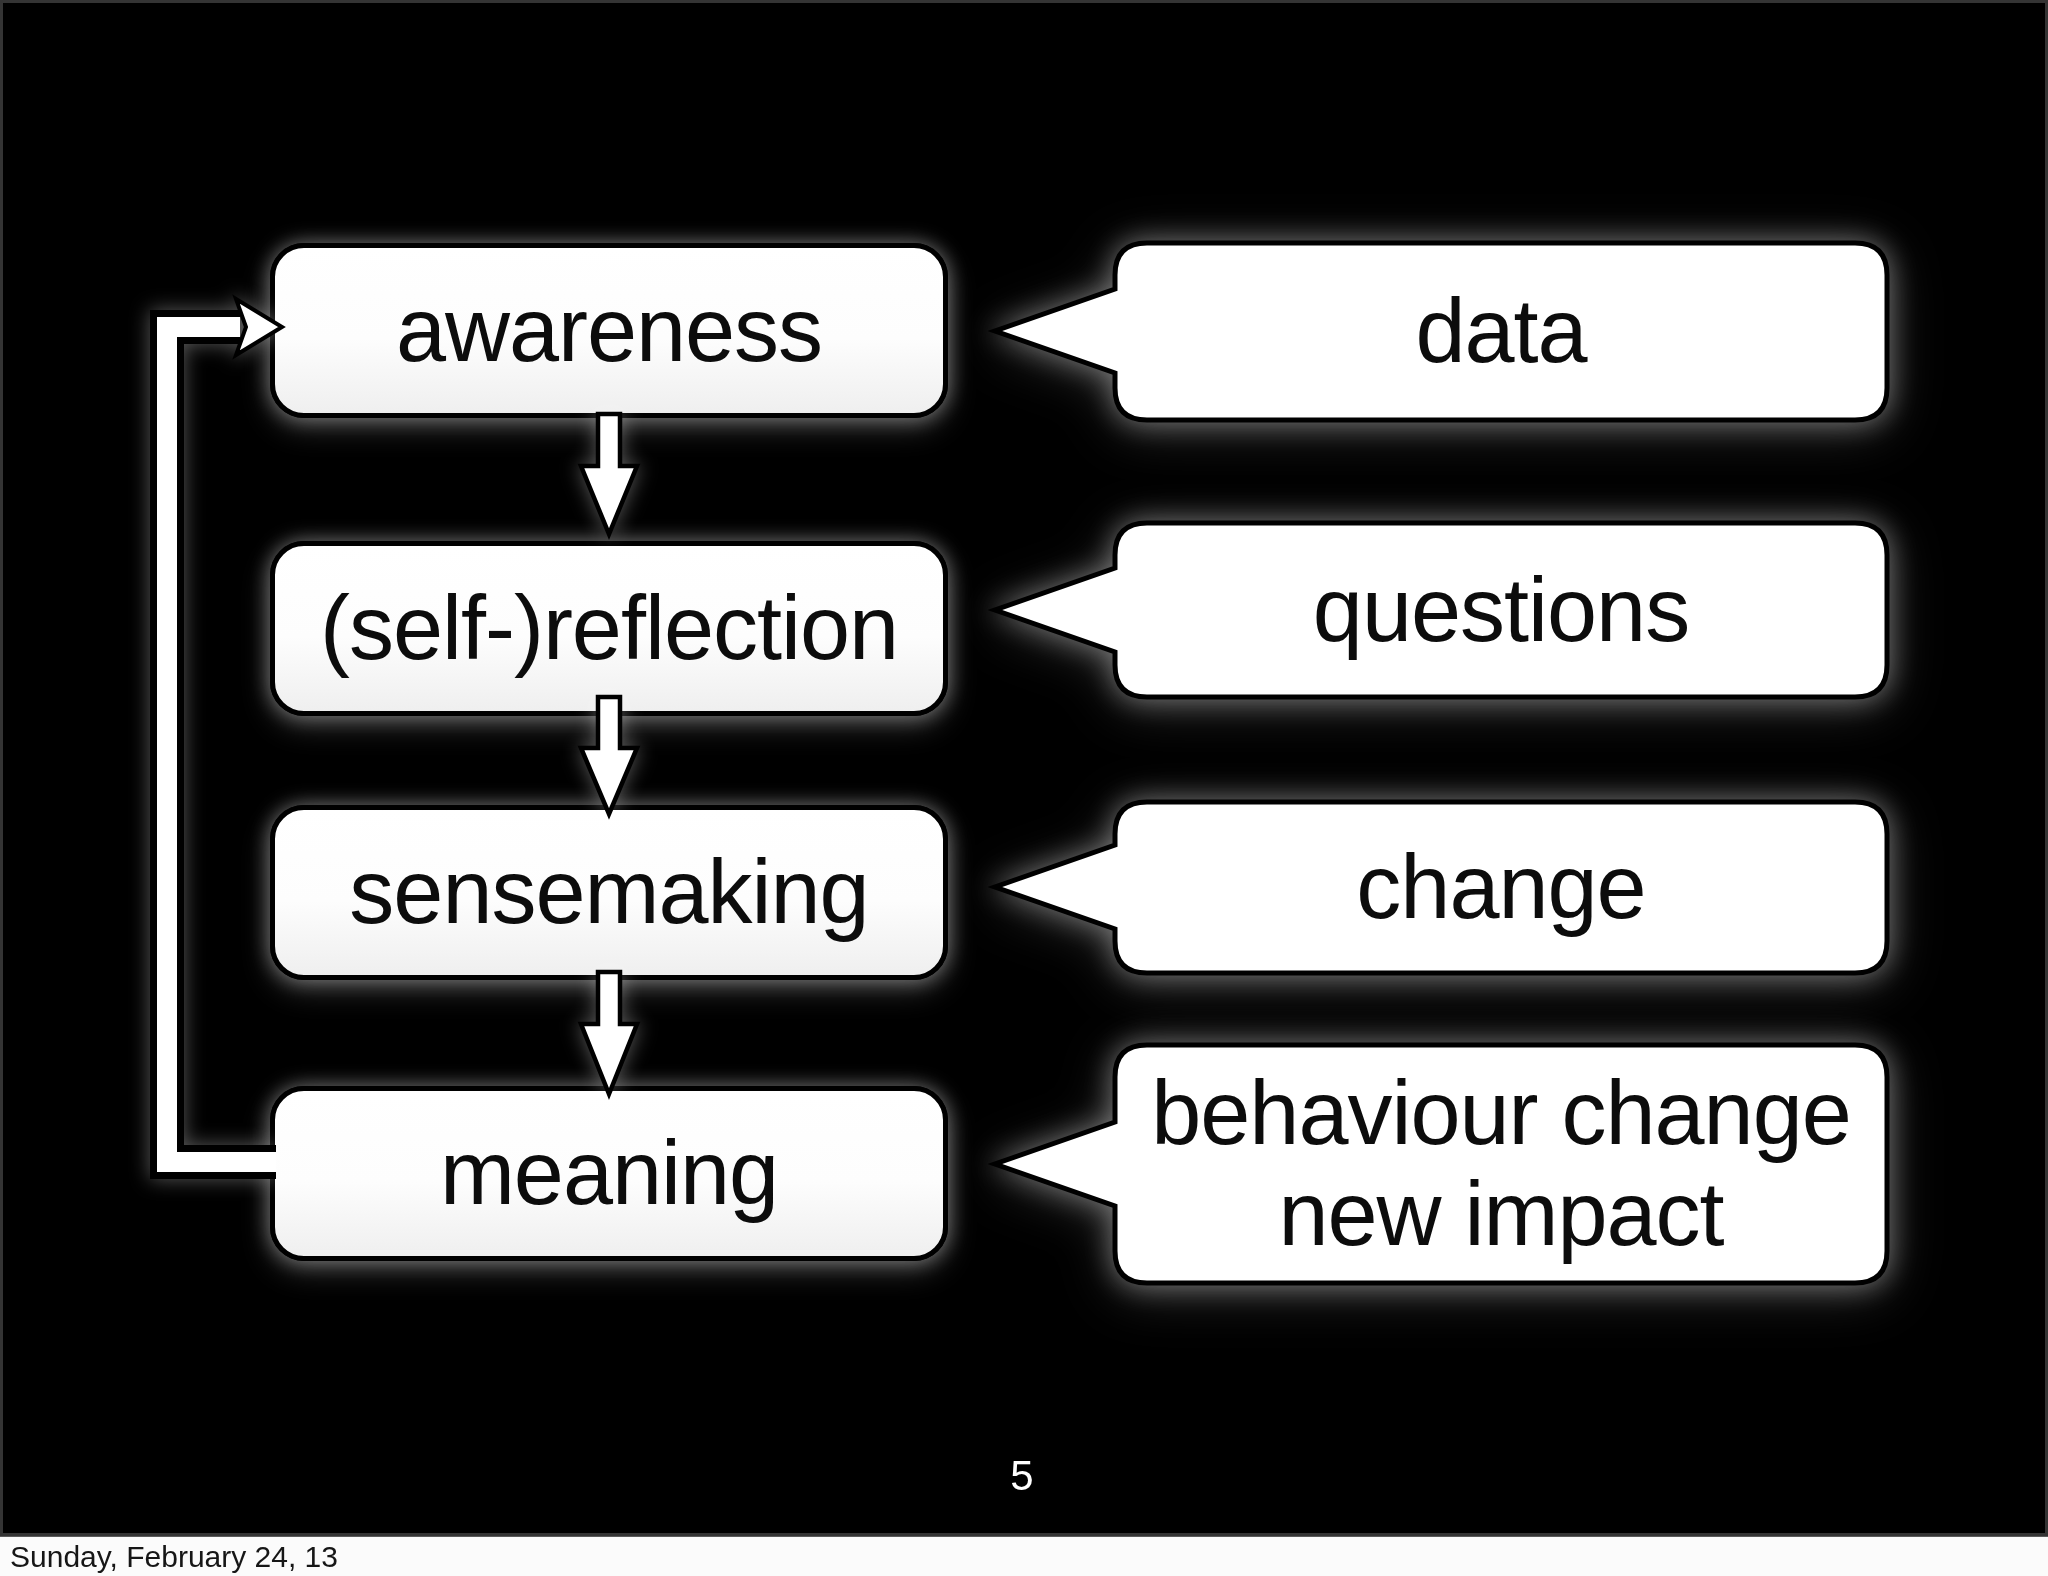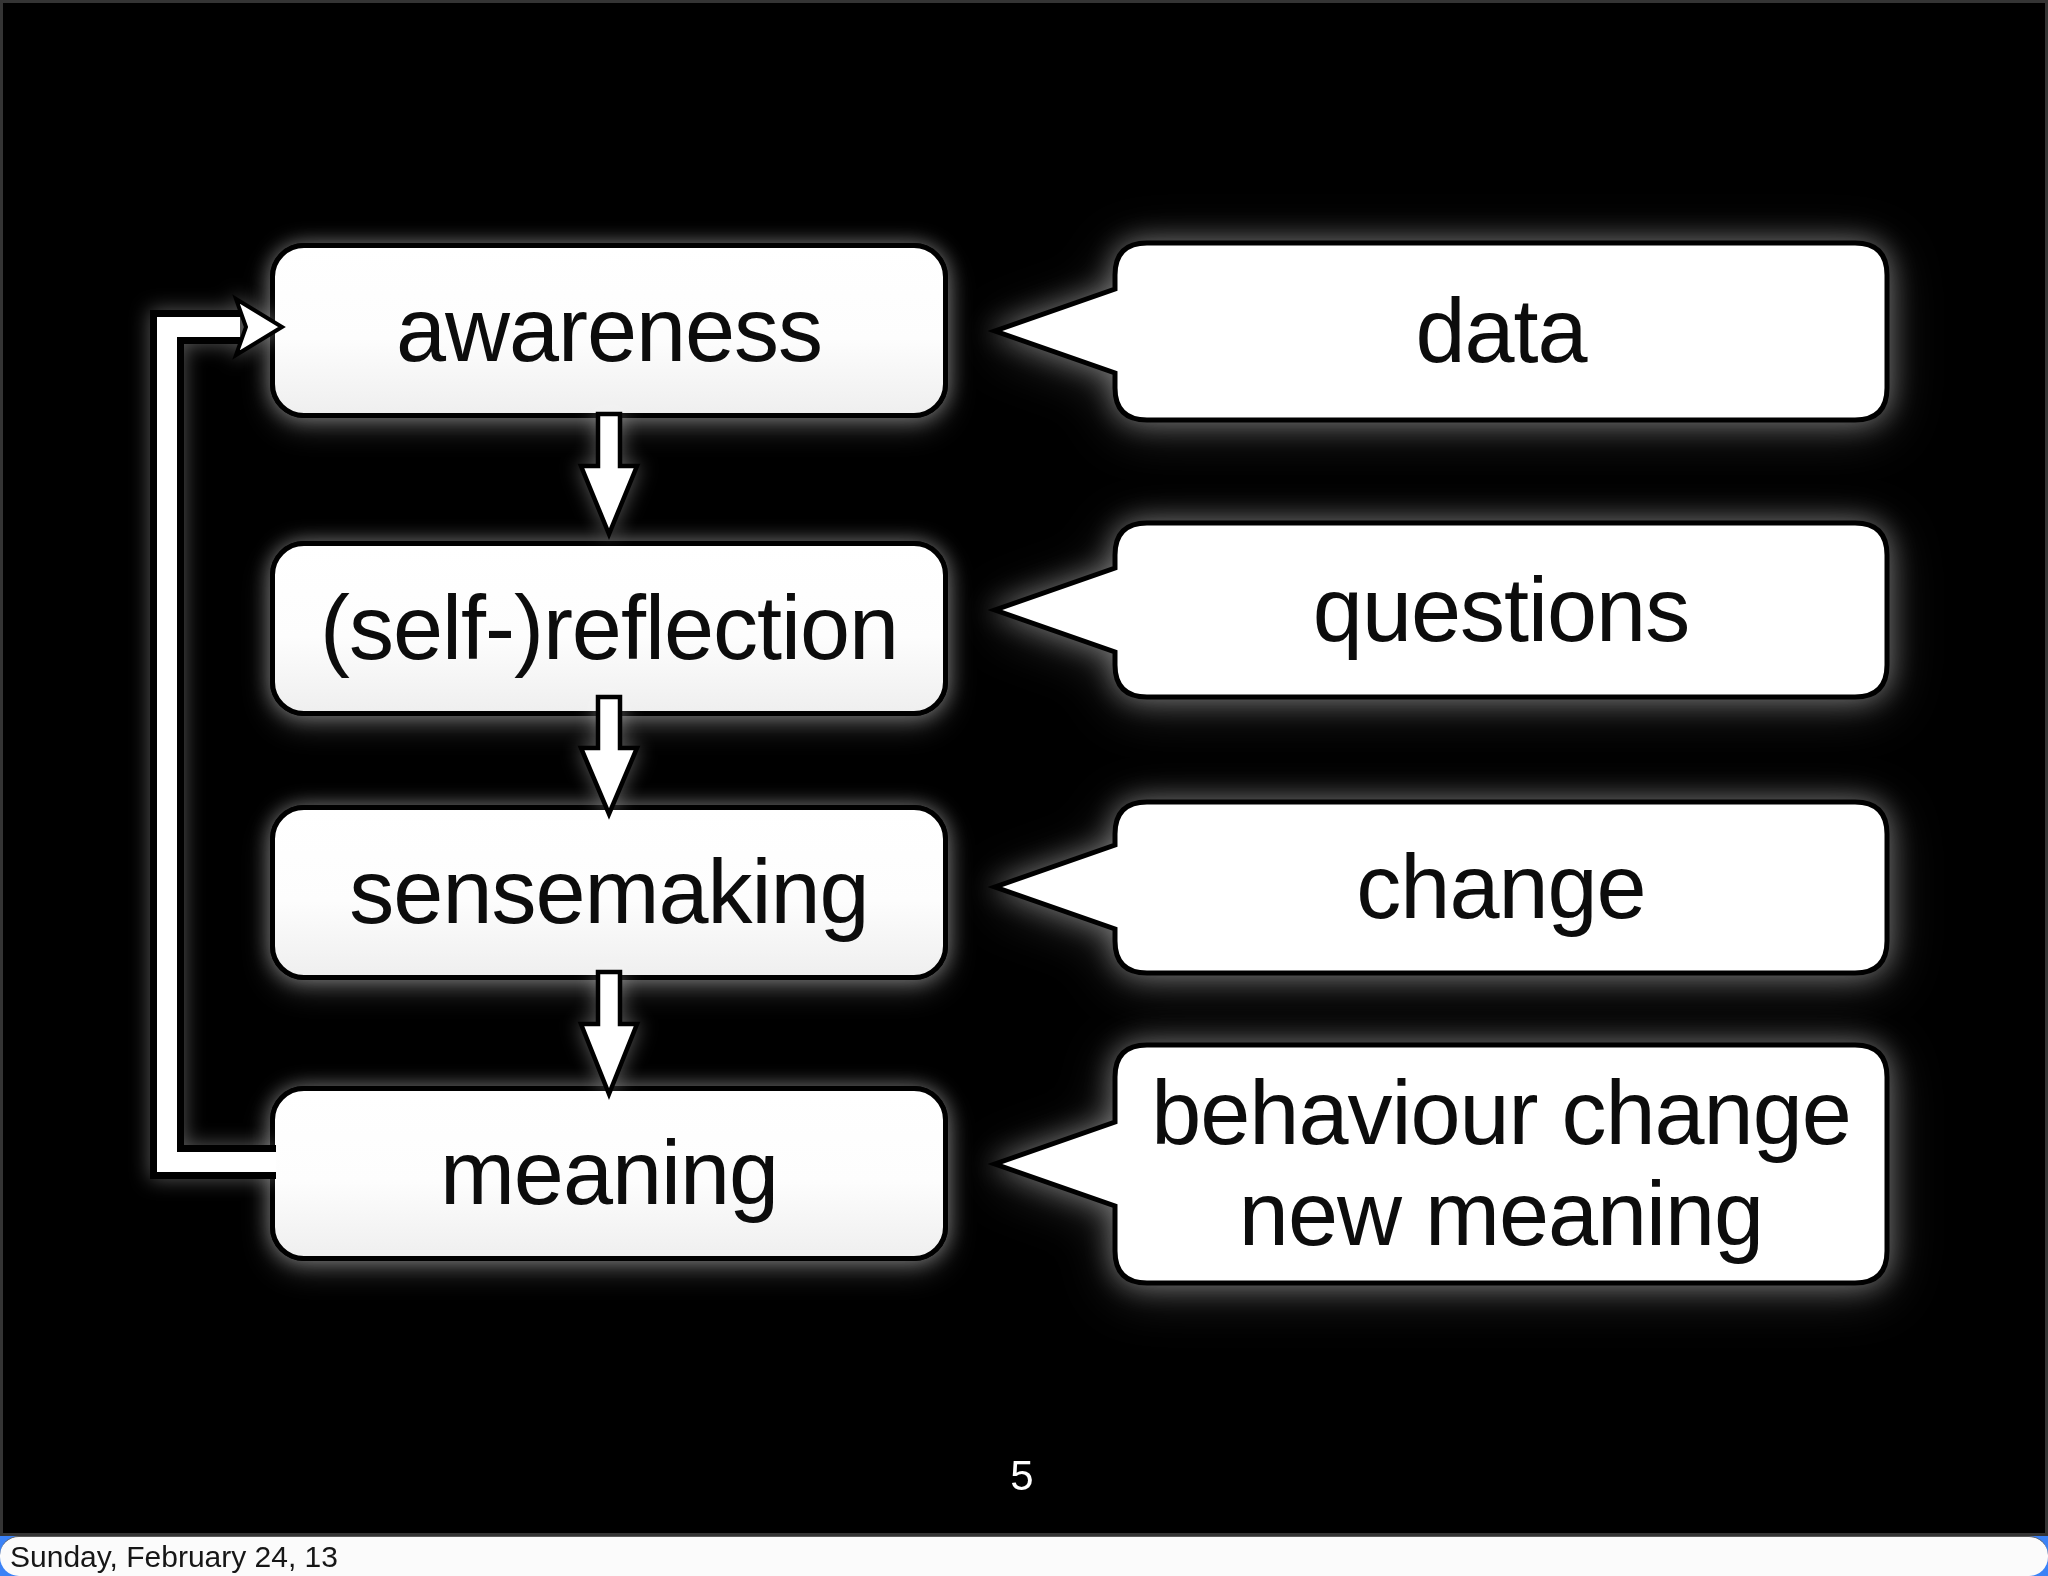--- a/index.html
+++ b/index.html
@@ -48,21 +48,21 @@
   }
   
   .page-number{
     position:absolute;left:958px;top:1452px;width:128px;
     text-align:center;color:#ffffff;font-size:42px;z-index:3;
   }
   
   .footer-strip{
     position:absolute;left:0;top:1536px;width:2048px;height:40px;
     background:#fbfbfb;border-top:1px solid #5a5a5a;box-sizing:border-box;
-    display:flex;align-items:center;z-index:4;border-radius:19px;
+    display:flex;align-items:center;z-index:4;
   }
   .footer-date{
     color:#161616;font-size:30px;padding-left:10px;white-space:nowrap;
   }
 </style>
 </head>
 <body>
 
 <div class="stage">
   <div class="slide">
@@ -106,21 +106,21 @@
         <span>change</span>
       </div>
     </div>
 
     <div class="callout callout-4">
       <svg width="892" height="238" viewBox="0 0 892 238">
         <path d="M152 0 H860 Q892 0 892 32 V206 Q892 238 860 238 H152 Q120 238 120 206 V161 L0 119 L120 77 V32 Q120 0 152 0 Z" fill="#ffffff" stroke="#000000" stroke-width="5"></path>
       </svg>
       <div class="bubble-label">
         <span>behaviour change</span>
-        <span>new meaning</span>
+        <span>new impact</span>
       </div>
     </div>
 
     <svg class="overlay" viewBox="0 0 2048 1536">
 
       <path d="M276 1162 L167 1162 L167 327 L240 327" fill="none" stroke="#000000" stroke-width="34"></path>
       <path d="M276 1162 L167 1162 L167 327 L240 327" fill="none" stroke="#ffffff" stroke-width="20"></path>
       <path d="M236 299 L282 327 L236 355 L246 327 Z" fill="#ffffff" stroke="#000000" stroke-width="4"></path>
 
       <path d="M598 414 H620 V466 H637 L609 534 L581 466 H598 Z" fill="#ffffff" stroke="#000000" stroke-width="4.5"></path>

